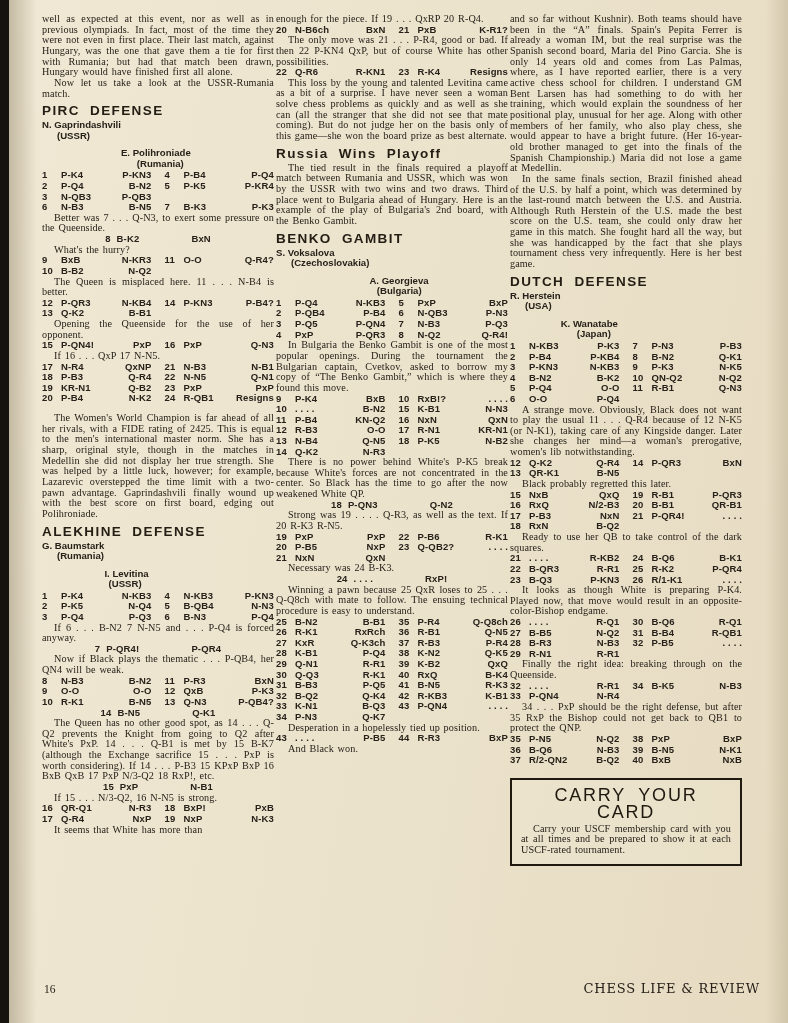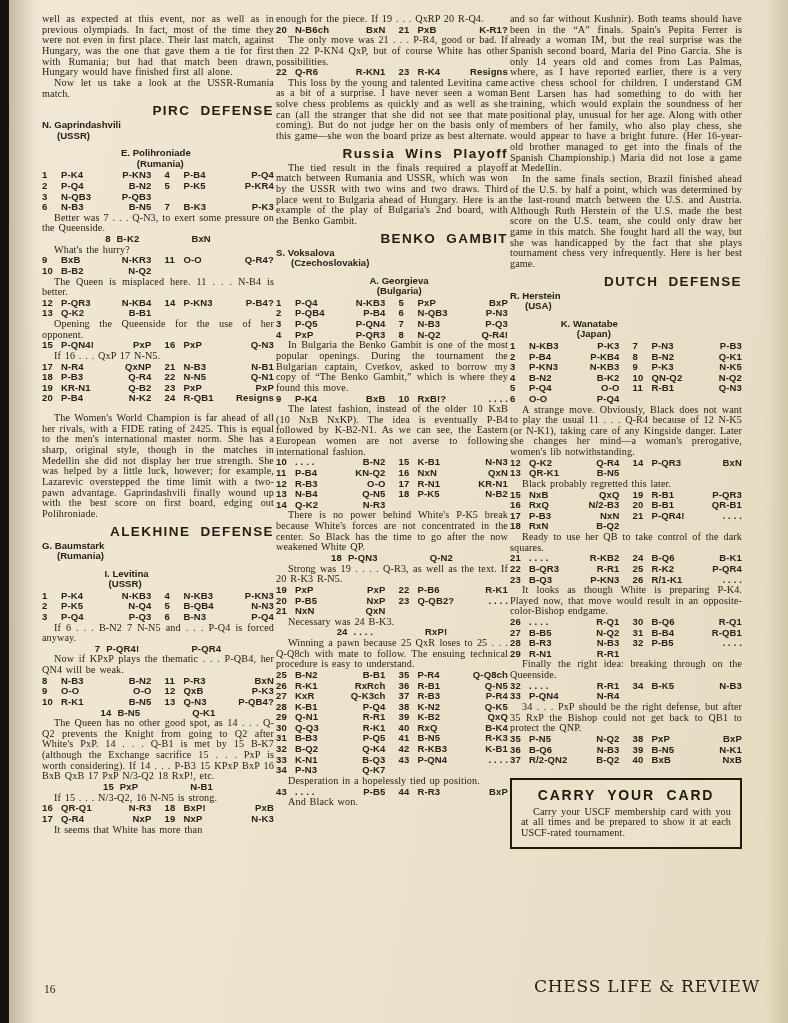--- a/index.html
+++ b/index.html
@@ -11,46 +11,46 @@
     background:linear-gradient(90deg,rgba(95,80,52,.30),rgba(95,80,52,0));}
   .scan-right{position:absolute;right:0;top:0;bottom:0;width:22px;
     background:linear-gradient(270deg,rgba(110,92,60,.18),rgba(110,92,60,0));}
   .content{position:absolute;left:42px;top:14px;display:flex;gap:2px;}
   .col{width:232px;min-width:0;}
   p.body{margin:0;font-family:"Liberation Serif",serif;font-size:10.2px;line-height:10.65px;
     text-align:justify;letter-spacing:.1px;word-spacing:1.1px;color:#27211a;}
   p.ind{text-indent:12px;}
   p.gap{margin-top:9px;}
   h3.h{margin:4px 0 2px;font-family:"Liberation Sans",sans-serif;font-weight:700;
-    font-size:13.5px;line-height:15px;text-align:right;letter-spacing:1.4px;word-spacing:5px;
+    font-size:13.5px;line-height:15px;text-align:left;letter-spacing:1.4px;word-spacing:5px;
     color:#241d13;}
   .players{display:flex;margin:1px 0 1px;
     font-family:"Liberation Sans",sans-serif;font-weight:700;font-size:9.6px;line-height:10.6px;}
   .pside.r{text-align:right;margin-top:28px;}
   .pside .p2{padding-left:15px;}
   .pside.r .p2{padding-left:0;padding-right:7px;}
   .mv{display:flex;font-family:"Liberation Sans",sans-serif;font-weight:700;
     font-size:9.5px;line-height:10.6px;letter-spacing:.15px;}
   .mv .half{flex:1 1 50%;display:flex;min-width:0;}
   .mv .half.l{padding-right:13px;}
   .mv .n{flex:0 0 19px;}
   .mv .w{flex:0 0 auto;white-space:nowrap;}
   .mv .b{flex:1 1 auto;text-align:right;white-space:nowrap;}
   .cmove{display:flex;justify-content:center;font-family:"Liberation Sans",sans-serif;
     font-weight:700;font-size:9.5px;line-height:10.6px;letter-spacing:.15px;}
   .cmove .n{margin-right:6px;}
   .cmove .b{margin-left:52px;}
   .box{margin-top:12px;border:2.5px solid #20190f;padding:5px 9px 8px;background:rgba(255,252,240,.12);}
-  .box-title{font-family:"Liberation Sans",sans-serif;font-weight:700;font-size:14px;
+  .box-title{font-family:"Liberation Sans",sans-serif;font-weight:400;font-size:18px;
     line-height:17px;text-align:center;letter-spacing:1.8px;word-spacing:6px;margin:2px 0 3px;
     color:#1f1910;}
   .pagenum{position:absolute;left:44px;bottom:28px;font-family:"Liberation Serif",serif;
     font-size:11.5px;}
   .magtitle{position:absolute;right:28px;bottom:27px;font-family:"DejaVu Serif",serif;
-    font-size:17px;letter-spacing:.8px;}
+    font-size:13px;letter-spacing:.8px;}
 </style>
 </head>
 <body>
 
 <div class="page">
   <div class="scan-edge"></div>
   <div class="scan-shadow"></div>
   <div class="scan-right"></div>
   <div class="content">
     <div class="col">
@@ -280,21 +280,21 @@
             <span class="w">B-N3</span>
             <span class="b">P-Q4</span>
           </span>
         </div>
         <p class="body ind">If 6 . . . B-N2 7 N-N5 and . . . P-Q4 is forced anyway.</p>
         <div class="cmove">
           <span class="n">7</span>
           <span class="w">P-QR4!</span>
           <span class="b">P-QR4</span>
         </div>
-        <p class="body ind">Now if KPxP plays the thematic . . . P-QB4, her QN4 will be weak.</p>
+        <p class="body ind">Now if Black plays the thematic . . . P-QB4, her QN4 will be weak.</p>
         <div class="mv">
           <span class="half l">
             <span class="n">8</span>
             <span class="w">N-B3</span>
             <span class="b">B-N2</span>
           </span>
           <span class="half r">
             <span class="n">11</span>
             <span class="w">P-R3</span>
             <span class="b">BxN</span>
@@ -457,21 +457,20 @@
             <span class="n">9</span>
             <span class="w">P-K4</span>
             <span class="b">BxB</span>
           </span>
           <span class="half r">
             <span class="n">10</span>
             <span class="w">RxB!?</span>
             <span class="b">. . . .</span>
           </span>
         </div>
-        <p class="body ind">The latest fashion, instead of the older 10 KxB (10 NxB NxKP). The idea is eventually P-B4 followed by K-B2-N1. As we can see, the Eastern European women are not averse to following international fashion.</p>
         <div class="mv">
           <span class="half l">
             <span class="n">10</span>
             <span class="w">. . . .</span>
             <span class="b">B-N2</span>
           </span>
           <span class="half r">
             <span class="n">15</span>
             <span class="w">K-B1</span>
             <span class="b">N-N3</span>

